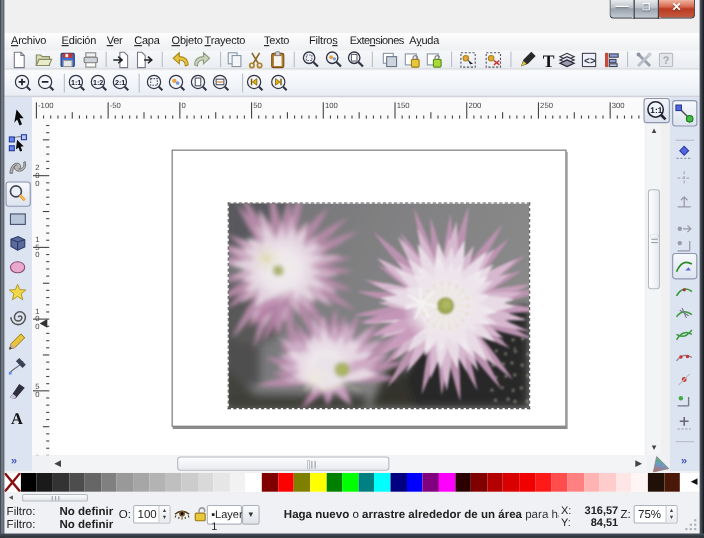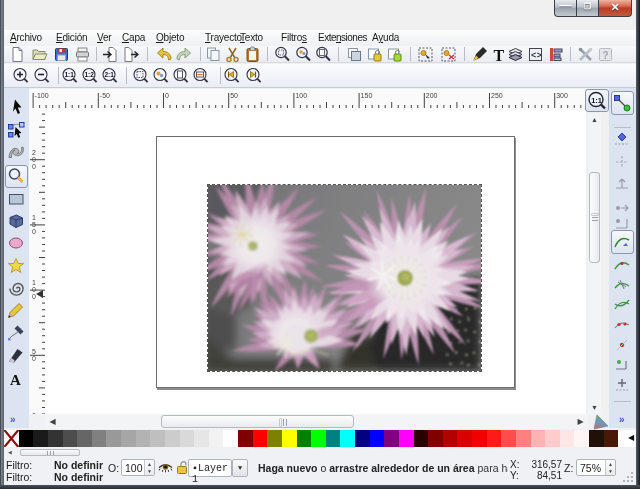--- a/index.html
+++ b/index.html
@@ -66,25 +66,25 @@
 #palette .sw{display:inline-block;width:14.64px;height:17px;}
 #palscroll{position:absolute;left:4px;top:448px;width:632px;height:9px;background:#f0f1f4;z-index:20;}
 #palthumb{position:absolute;left:16px;top:1px;width:60px;height:7px;background:linear-gradient(180deg,#fbfbfc,#e4e7ea);border:1px solid #b4b9c1;border-radius:2px;}
 
 #status{position:absolute;left:4px;top:457px;width:632px;height:28px;background:#f0f1f4;z-index:20;font-size:10.5px;color:#222;}
 #status .lbl{position:absolute;left:2px;}
 #status b{font-weight:bold;}
 .spin{position:absolute;height:17px;background:#fff;border:1px solid #aeb3bb;border-radius:2px;font-size:10.5px;}
 .spin .v{position:absolute;left:3px;top:2px;}
 .spin .ud{position:absolute;right:0;top:0;width:10px;height:100%;background:linear-gradient(180deg,#fafbfc,#e8eaee);border-left:1px solid #c5c9cf;font-size:5px;color:#444;text-align:center;line-height:7px;}
-#layerbox{position:absolute;left:184px;top:2px;width:44px;height:18px;background:#fff;border:1px solid #aeb3bb;border-radius:2px;font-size:10px;font-family:Liberation Mono, monospace;}
+#layerbox{position:absolute;left:184px;top:2px;width:32px;height:18px;background:#fff;border:1px solid #aeb3bb;border-radius:2px;font-size:10px;}
 #layerdd{position:absolute;right:-17px;top:-1px;width:16px;height:18px;background:linear-gradient(180deg,#fafbfc,#dfe3e9);border:1px solid #aeb3bb;border-radius:2px;color:#333;font-size:7px;text-align:center;line-height:17px;}
 #msg{position:absolute;left:254px;top:5px;width:250px;overflow:hidden;white-space:nowrap;color:#222;}
 #xy{position:absolute;left:506px;top:0px;font-size:10px;color:#222;}
-#xy .r{position:absolute;left:10px;width:42px;text-align:right;}
+#xy .r{position:absolute;left:10px;width:42px;text-align:right;font-weight:bold;}
 #zspin{left:572px;top:2px;width:40px;}
 #grip{position:absolute;right:1px;bottom:1px;width:14px;height:14px;}
 </style>
 </head>
 <body>
 <div id="win">
 
   <div id="wbtns">
     <div class="wb min">
         <span>—</span>
@@ -96,21 +96,21 @@
         <span style="font-size:11px;">✕</span>
       </div>
   </div>
 
   <div id="menu">
     <span style="left:6px"><u>A</u>rchivo</span>
     <span style="left:52px"><u>E</u>dición</span>
     <span style="left:93px"><u>V</u>er</span>
     <span style="left:118px"><u>C</u>apa</span>
     <span style="left:152px"><u>O</u>bjeto</span>
-    <span style="left:201px"><u>T</u>rayecto</span>
+    <span style="left:182px"><u>T</u>rayecto</span>
     <span style="left:236px"><u>T</u>exto</span>
     <span style="left:277px">Filtro<u>s</u></span>
     <span style="left:314px;letter-spacing:-0.5px;">Exte<u>n</u>siones</span>
     <span style="left:368px">A<u>y</u>uda</span>
   </div>
 
   <div id="tb1">
       <svg style="left:4.5px" width="17" height="17" viewBox="0 0 17 17">
         <path d="M4 1.5 H10 L13 4.5 V15.5 H4 Z" fill="#fff" stroke="#778"></path>
         <path d="M10 1.5 V4.5 H13" fill="none" stroke="#778"></path>

